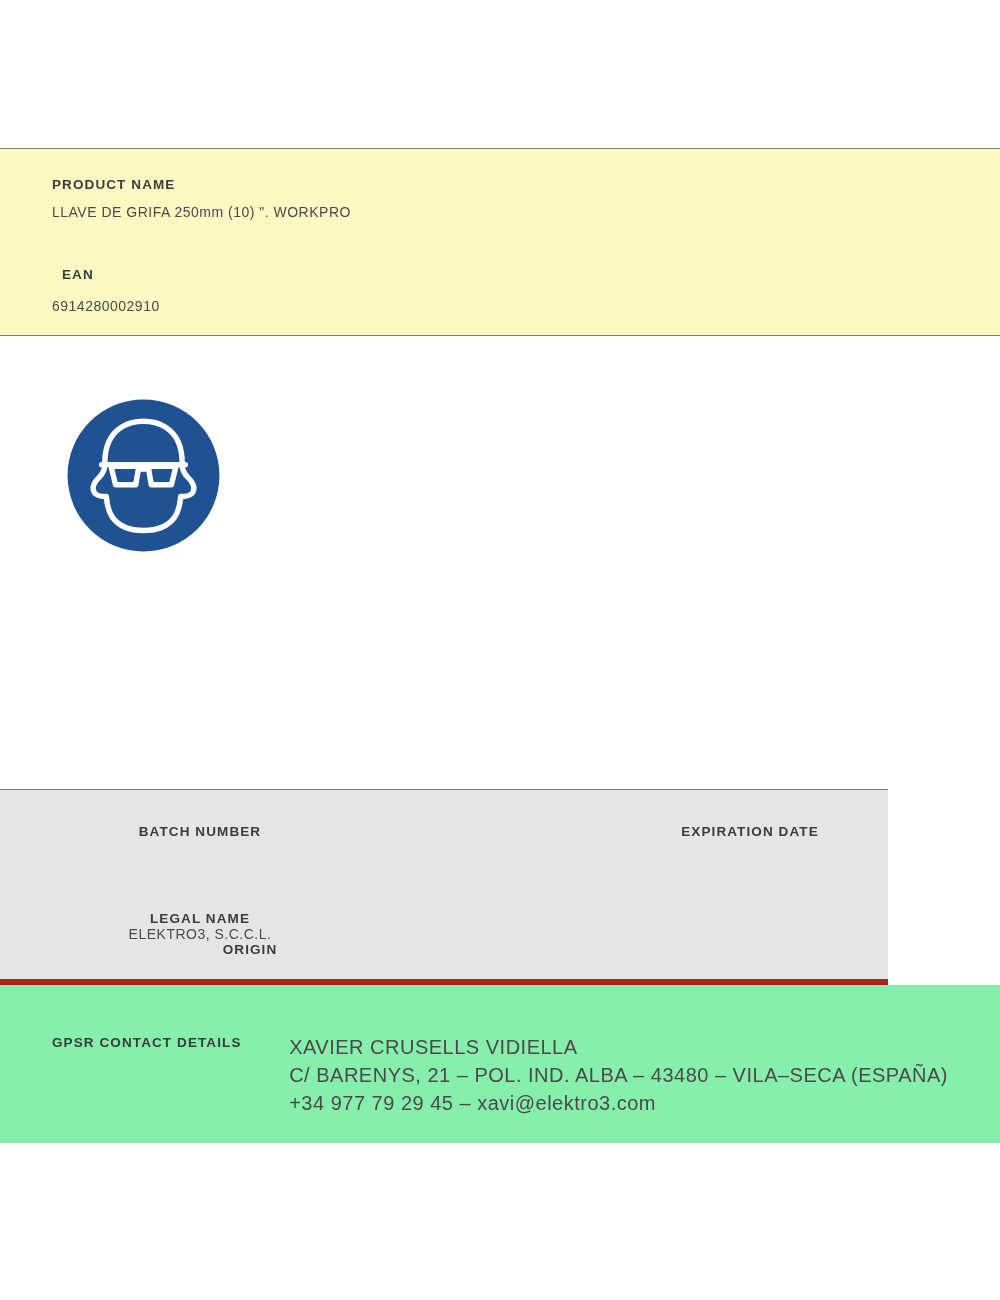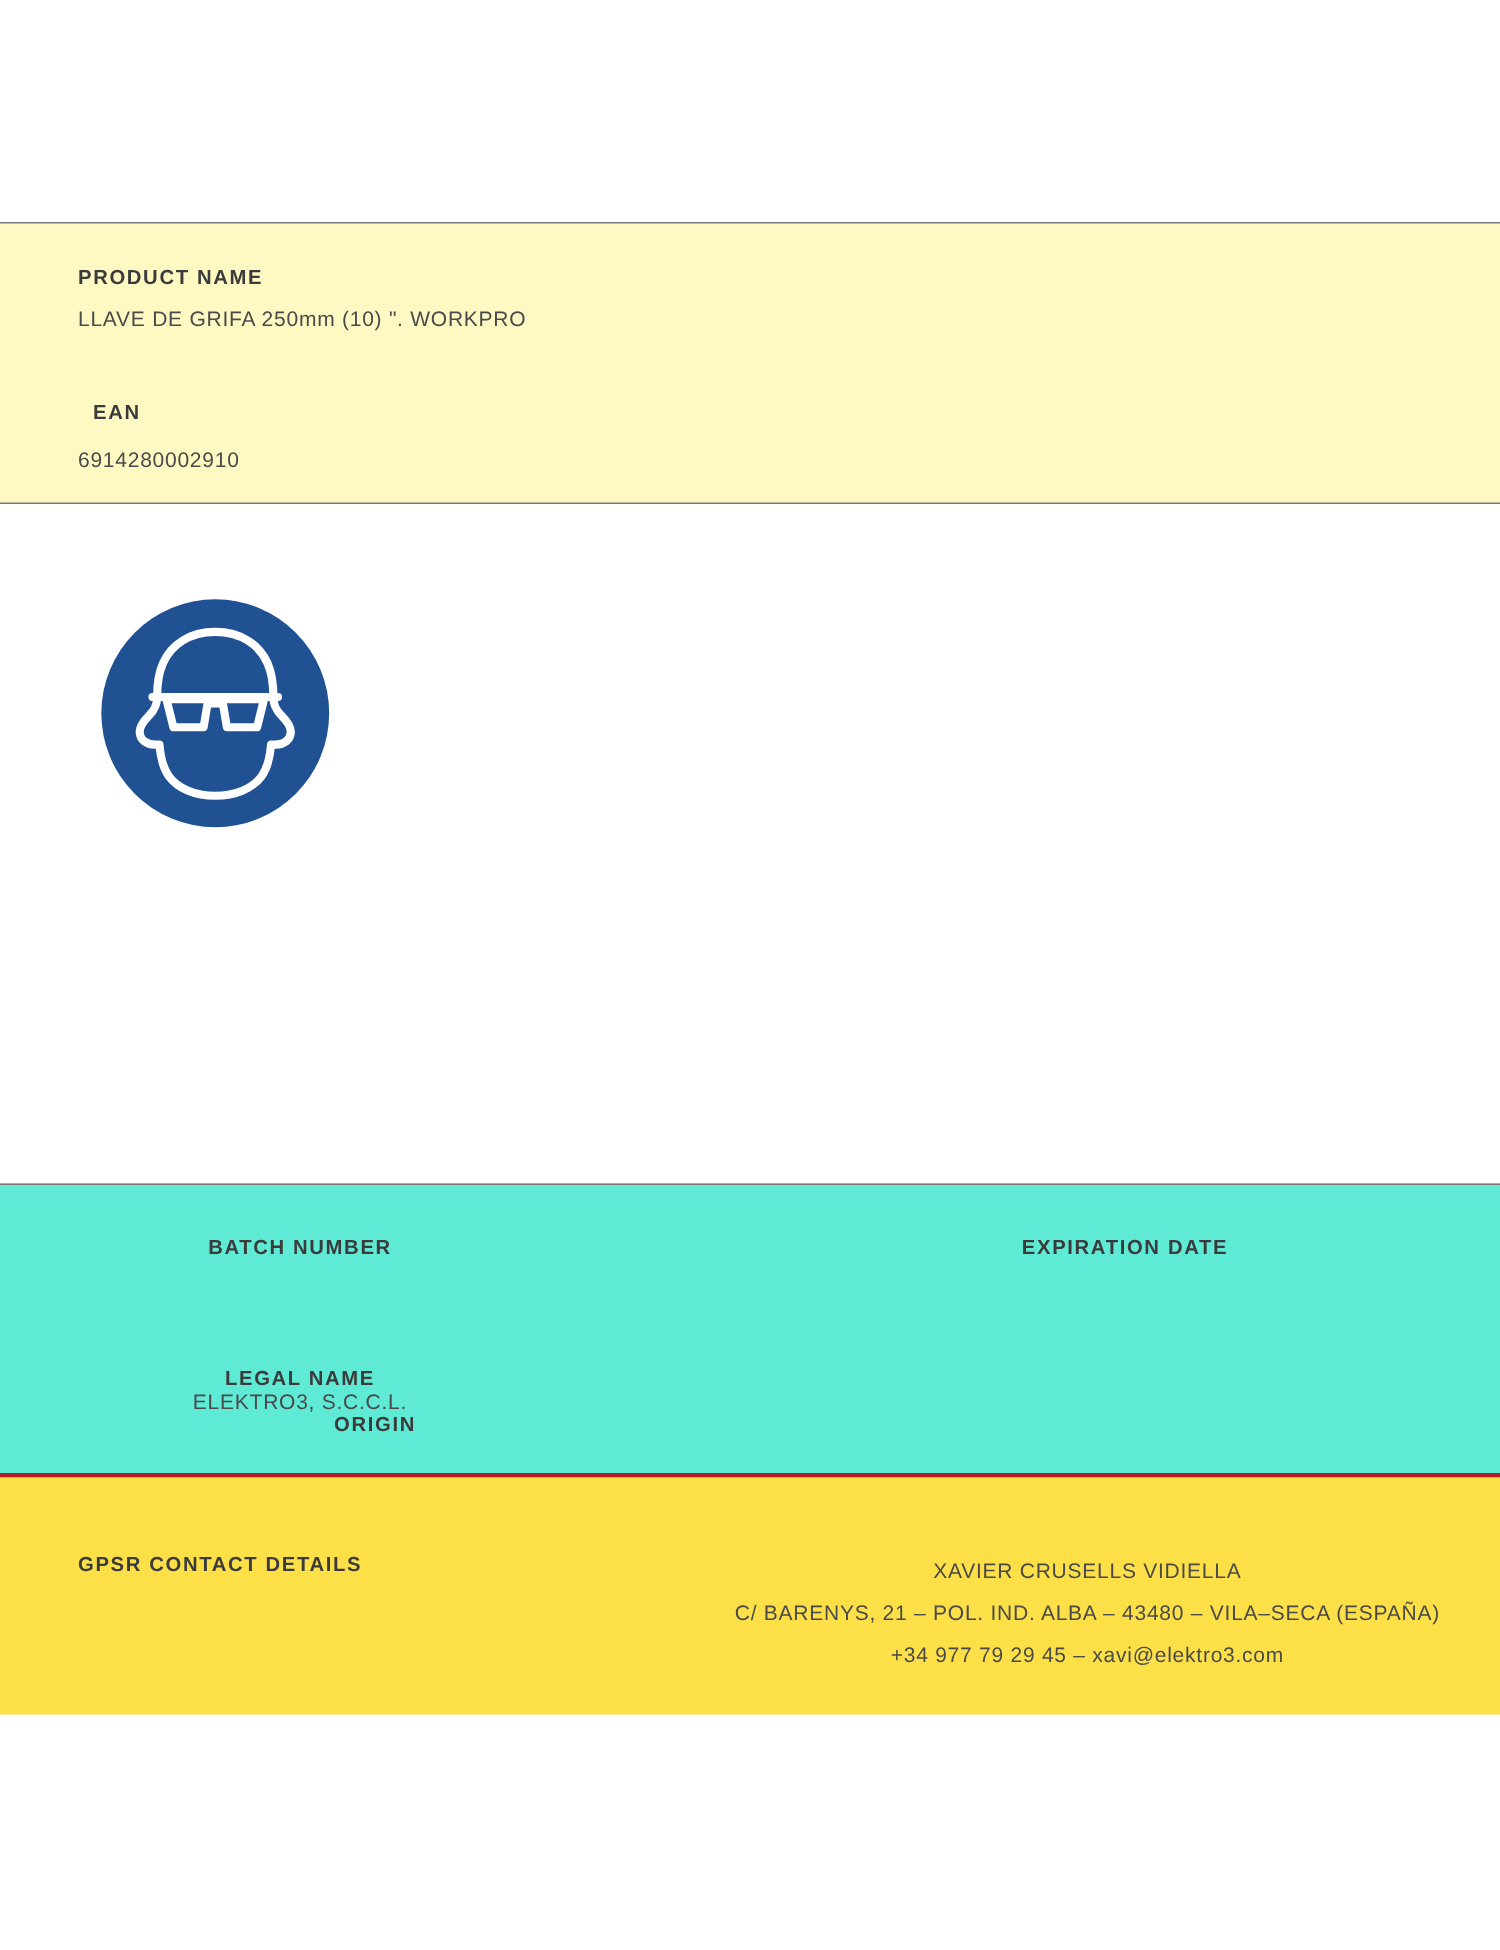--- a/index.html
+++ b/index.html
@@ -66,25 +66,25 @@
     top: 62px;
     width: 155px;
     height: 155px;
   }
 
   
   .info-band {
     position: absolute;
     left: 0;
     top: 789px;
-    width: 1000px;
+    width: 888px;
     height: 196px;
-    background: #5eead4;
+    background: #e5e5e5;
     border-top: 1px solid #7a7a7a;
-    border-bottom: 3px solid #b91c1c;
+    border-bottom: 6px solid #b91c1c;
     box-sizing: border-box;
   }
   .info-row {
     position: absolute;
     left: 0;
     width: 1000px;
     display: flex;
   }
   .info-row.row1 { top: 34px; }
   .info-row.row2 { top: 121px; flex-direction: column; }
@@ -108,37 +108,37 @@
   .cell-left  { padding-right: 100px; }
   .cell-right { padding-right: 0px; }
 
   
   .gpsr-band {
     position: absolute;
     left: 0;
     top: 985px;
     width: 1000px;
     height: 158px;
-    background: #fde047;
+    background: #86efac;
   }
   .gpsr-label {
     position: absolute;
     left: 52px;
     top: 50px;
     font-size: 13.5px;
     font-weight: bold;
     letter-spacing: 1.1px;
     color: #3b3b3b;
   }
   .gpsr-lines {
     position: absolute;
-    right: 40px;
+    right: 52px;
     top: 48px;
-    text-align: center;
-    font-size: 14px;
+    text-align: left;
+    font-size: 20px;
     letter-spacing: 0.5px;
     color: #4a4a4a;
     line-height: 28px;
   }
 </style>
 </head>
 <body>
 
 <div class="page">
 

